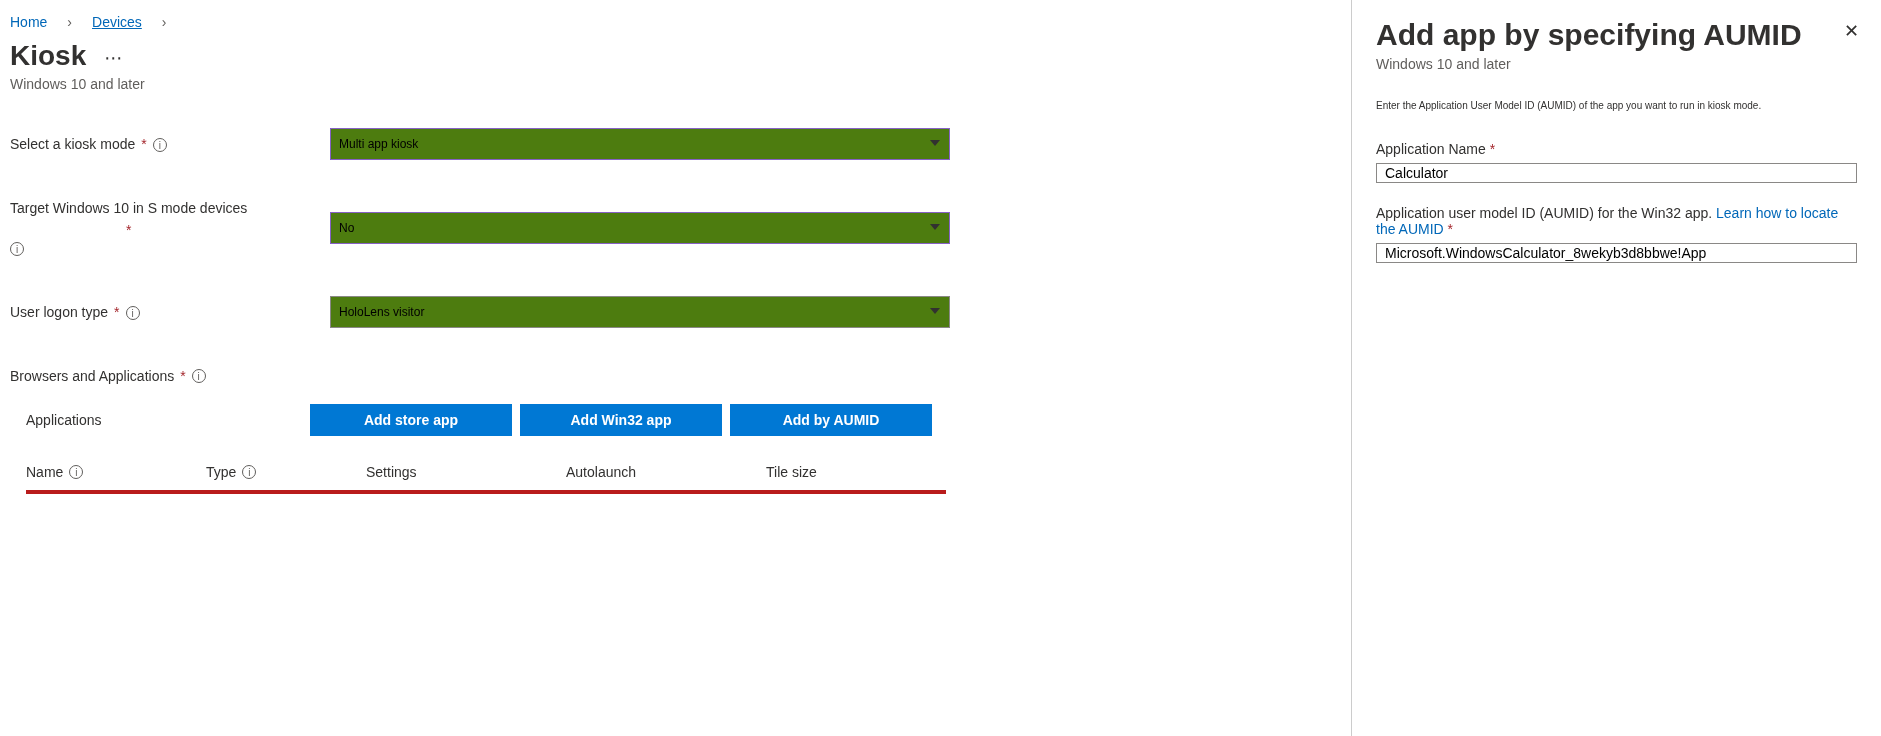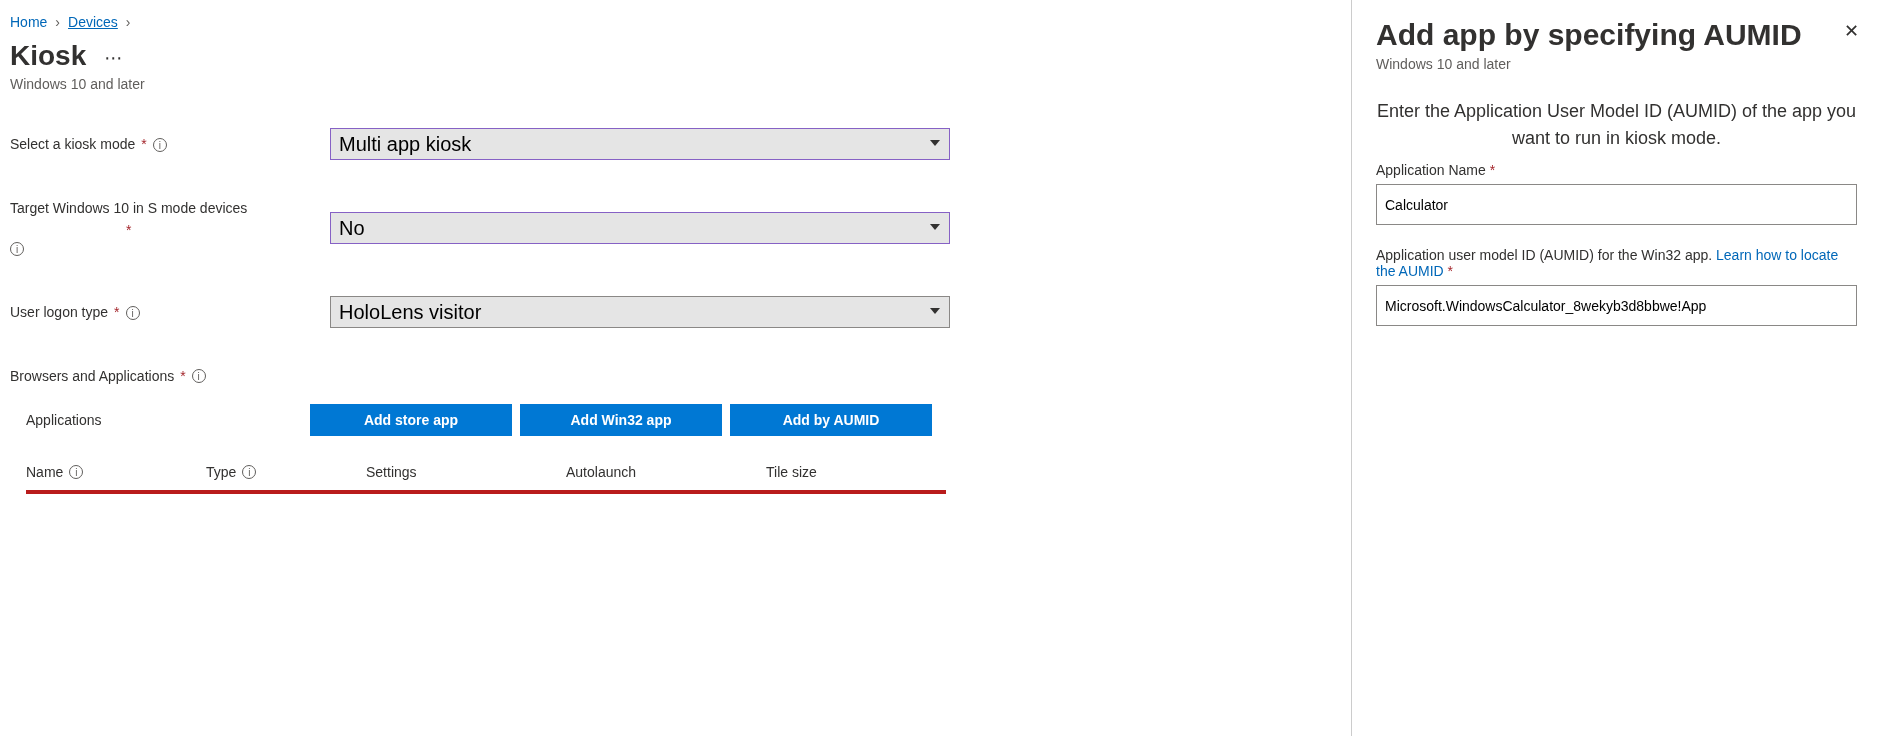--- a/index.html
+++ b/index.html
@@ -1,35 +1,35 @@
 <!DOCTYPE html>
 <html><head>
 <meta charset="utf-8">
 <style>
   * { box-sizing: border-box; margin: 0; padding: 0; font-family: "Segoe UI", sans-serif; }
   body { background: #fff; color: #323130; width: 1881px; height: 736px; overflow: hidden; display: flex; }
   .main { flex: 1; padding: 14px 20px 0 10px; position: relative; }
   .side { width: 530px; border-left: 1px solid #ccc; padding: 18px 24px 0 24px; position: relative; }
 
-  .breadcrumb { font-size: 14px; display: flex; align-items: center; gap: 8px; margin-bottom: 10px; }
+  .breadcrumb { font-size: 14px; display: flex; align-items: center; gap: 20px; margin-bottom: 10px; }
   .breadcrumb a { color: #0067b8; text-decoration: none; cursor: pointer; }
   .breadcrumb .current { color: #0067b8; text-decoration: underline; cursor: pointer; }
   .breadcrumb .chev { color: #605e5c; }
 
   h1.title { font-size: 28px; font-weight: 600; margin-bottom: 4px; display: inline-block; }
   .title-row { display:flex; align-items:center; gap:14px;}
   .more { color:#323130; font-size:18px; cursor:pointer; padding:0 4px;}
   .subtitle { font-size: 14px; color: #605e5c; margin-bottom: 36px; }
 
   .form-row { display: flex; align-items: center; margin-bottom: 40px; }
   .form-row .label-col { width: 320px; font-size: 14px; display:flex; align-items:flex-end; gap:6px;}
   .form-row .label-col .req { color: #a4262c; }
   .info-icon { width:14px; height:14px; border:1px solid #605e5c; border-radius:50%; display:inline-flex; align-items:center; justify-content:center; font-size:10px; color:#605e5c; cursor:default;}
   .form-row .input-col { width: 620px; }
-  select.az { width: 100%; height: 32px; border: 1px solid #8a8886; padding: 0 8px; font-size: 20px; background:#e5e5e5; appearance:none; -webkit-appearance:none; position:relative;}
+  select.az { width: 100%; height: 32px; border: 1px solid #8a8886; padding: 0 8px; font-size: 12px; background:#4d7c0f; appearance:none; -webkit-appearance:none; position:relative;}
   .select-wrap { position:relative; width:100%; }
   .select-wrap::after { content:""; position:absolute; right:10px; top:12px; width:0;height:0;border-left:5px solid transparent;border-right:5px solid transparent;border-top:6px solid #323130; pointer-events:none;}
   select.az.purple { border-color:#8661c5; }
 
   .label-col.stacked { flex-direction:column; align-items:flex-start; gap:4px;}
   .label-col.stacked .inner { display:flex; align-items:center; gap:6px;flex-direction:column;}
 
   .section-label { font-size:14px; margin-bottom:12px; display:flex; align-items:center; gap:6px;}
   .section-label .req { color:#a4262c; }
   .section-desc { font-size:14px; color:#323130; margin:6px 0 0 16px; max-width:900px; line-height:1.5;}
@@ -42,25 +42,25 @@
   button.primary { background:#0078d4; color:#fff; border:none; height:32px; width:202px; font-size:14px; font-weight:600; cursor:pointer;}
 
   table.hdrs { width:920px; margin-top:18px; margin-left:16px; border-collapse:collapse;}
   table.hdrs th { text-align:left; font-weight:400; font-size:14px; padding:10px 8px 10px 0; border-bottom:4px solid #b91c1c;}
   table.hdrs th .hdr-inner{display:flex;align-items:center;gap:6px;}
 
   
   .side h2 { font-size:30px; font-weight:600; margin-bottom:4px;}
   .side .close { position:absolute; right:22px; top:20px; cursor:pointer; font-size:18px; color:#323130;}
   .side .sub { font-size:14px; color:#605e5c; margin-bottom:26px;}
-  .side .desc { font-size:18px; line-height:1.5; margin-bottom:10px;text-align:center;}
+  .side .desc { font-size:10px; line-height:1.5; margin-bottom:28px;}
   .side label { font-size:14px; display:block; margin-bottom:6px;}
   .side label .req { color:#a4262c;}
   .side label a{color:#0067b8; text-decoration:none;}
-  .side input[type=text]{ width:100%; height:41px; border:1px solid #8a8886; padding:8px 8px; font-size:14px; margin-bottom:22px;}
+  .side input[type=text]{ width:100%; height:20px; border:1px solid #8a8886; padding:8px 8px; font-size:14px; margin-bottom:22px;}
 </style>
 </head>
 <body>
 
 <div class="main">
   <div class="breadcrumb">
     <a>Home</a>
     <span class="chev">›</span>
     <a class="current">Devices</a>
     <span class="chev">›</span>

